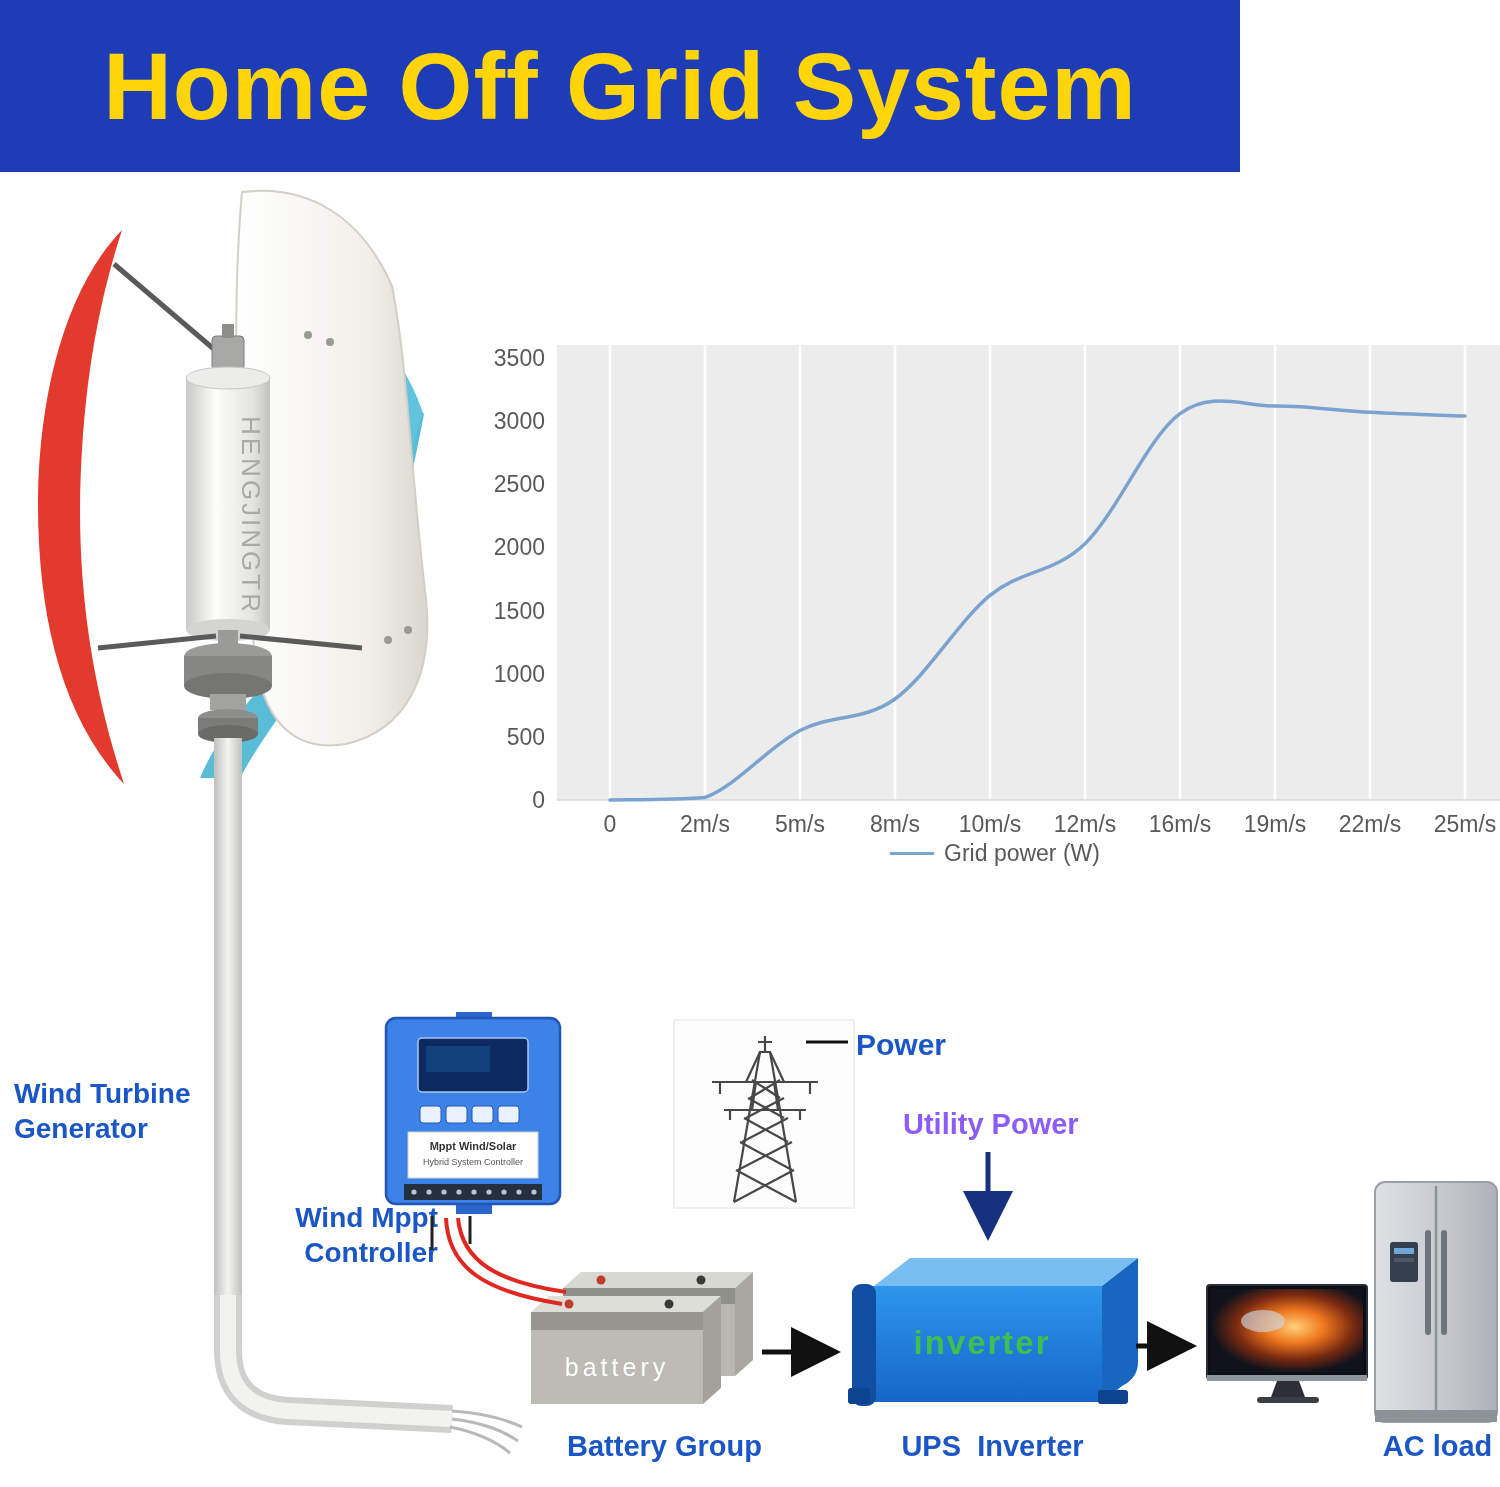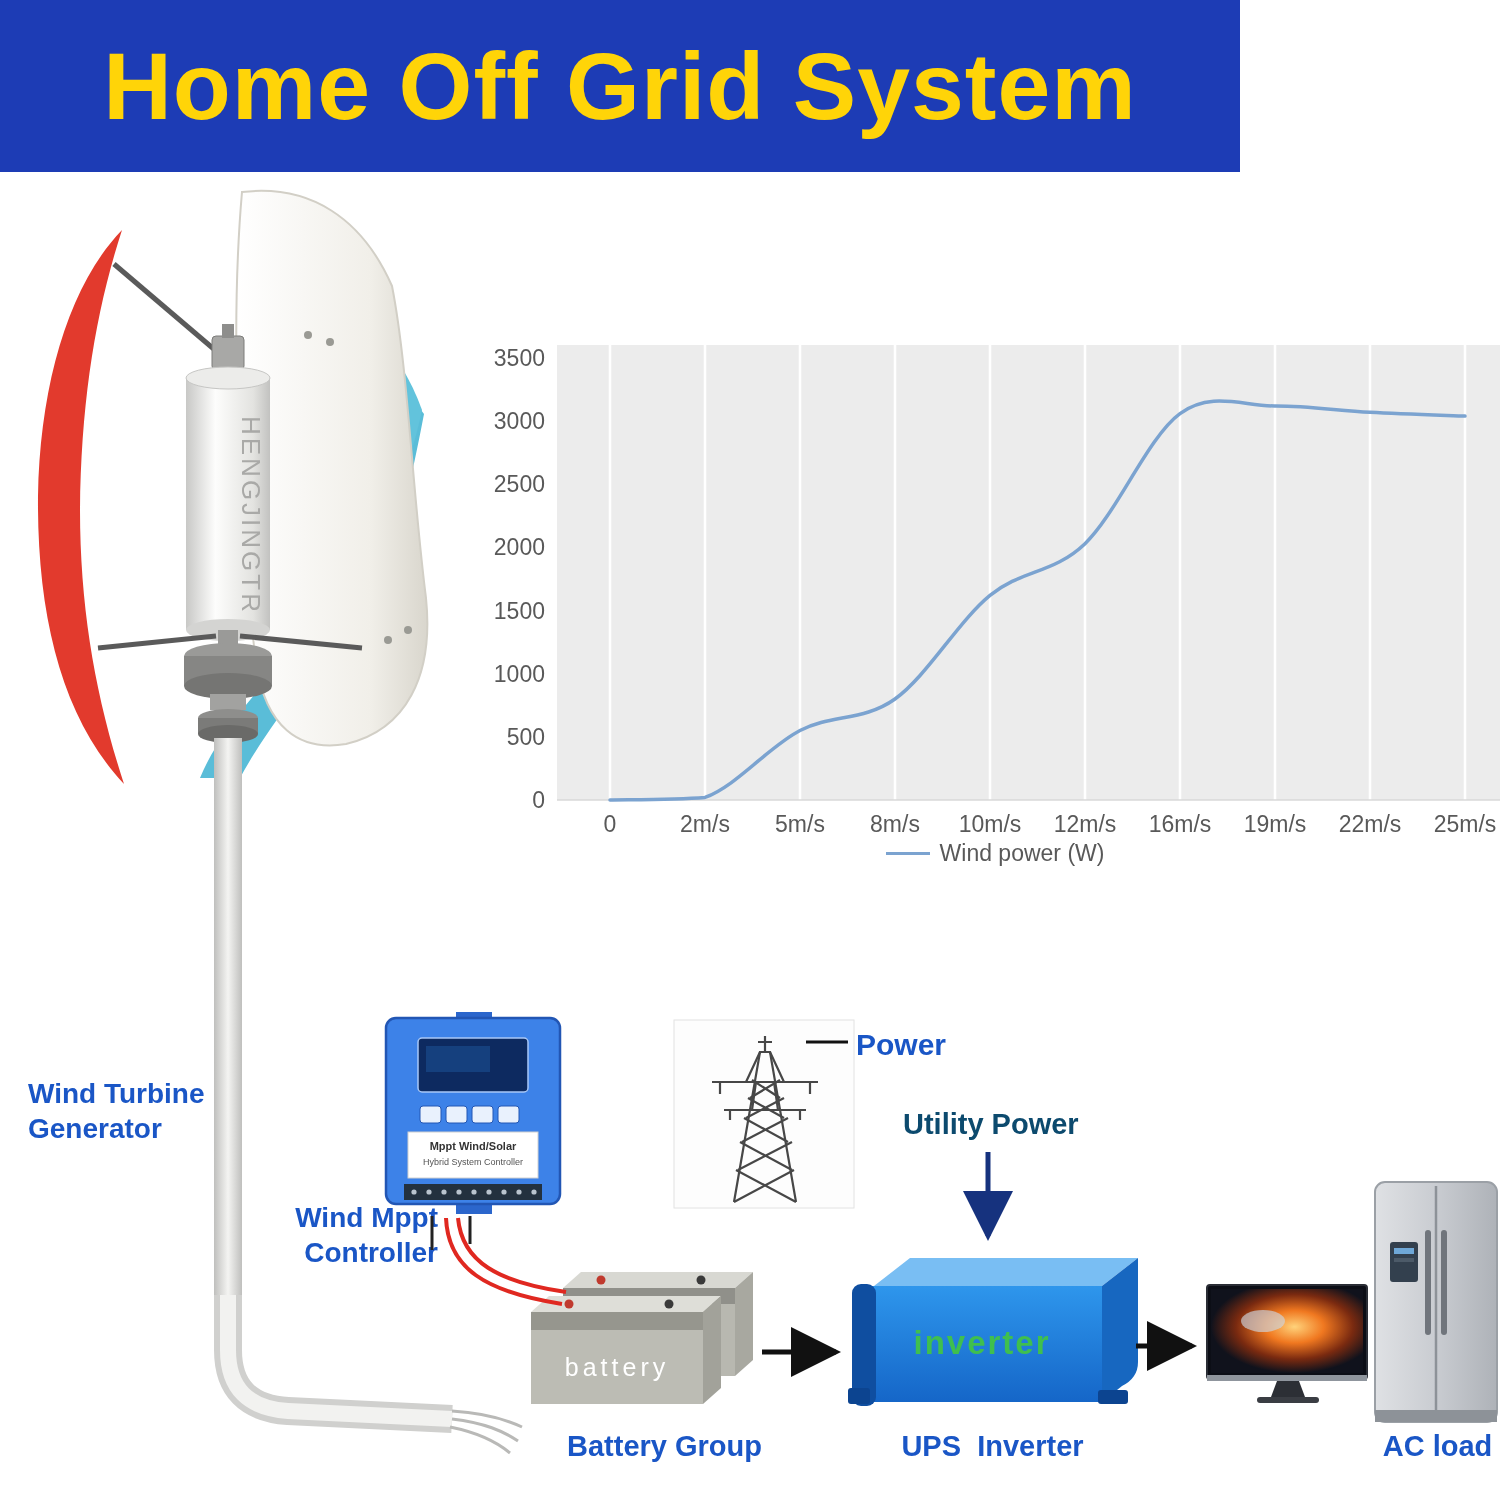--- a/index.html
+++ b/index.html
@@ -133,28 +133,28 @@
         <text x="55" y="496.7142857142857" text-anchor="end" font-size="23" fill="#595959">1000</text>
         <text x="55" y="433.57142857142856" text-anchor="end" font-size="23" fill="#595959">1500</text>
         <text x="55" y="370.42857142857144" text-anchor="end" font-size="23" fill="#595959">2000</text>
         <text x="55" y="307.2857142857143" text-anchor="end" font-size="23" fill="#595959">2500</text>
         <text x="55" y="244.14285714285717" text-anchor="end" font-size="23" fill="#595959">3000</text>
         <text x="55" y="181" text-anchor="end" font-size="23" fill="#595959">3500</text>
         <path d="M120,615C135.83333333333334,614.5790476190476 183.33333333333334,615 215,612.4742857142858C246.66666666666666,600.8980952380953 278.3333333333333,561.96 310,545.5428571428572C341.6666666666667,529.1257142857144 373.3333333333333,536.4923809523809 405,513.9714285714285C436.6666666666667,491.45047619047614 468.3333333333333,436.30571428571426 500,410.41714285714284C531.6666666666666,384.5285714285714 563.3333333333334,388.9485714285714 595,358.64C626.6666666666666,328.33142857142855 658.3333333333334,251.50761904761907 690,228.5657142857143C721.6666666666666,205.62380952380954 753.3333333333334,221.19904761904763 785,220.98857142857145C816.6666666666666,220.77809523809526 848.3333333333334,225.61904761904762 880,227.30285714285714C911.6666666666666,228.98666666666665 959.1666666666666,230.46 975,231.0914285714286" fill="none" stroke="#7ba3d0" stroke-width="3.5" stroke-linecap="round" stroke-linejoin="round"></path>
       </svg>
     <div class="legend">
       <span class="swatch" style="background: rgb(123, 163, 208);"></span>
-      <span>Wind power (W)</span>
+      <span>Grid power (W)</span>
     </div>
   </div>
 
-  <div class="abs dlabel" style="left: 14px; top: 1076px; width: 200px; font-size: 28px; color: rgb(26, 86, 198); margin-left: 14px;">Wind Turbine Generator</div>
+  <div class="abs dlabel" style="left: 14px; top: 1076px; width: 200px; font-size: 28px; color: rgb(26, 86, 198);">Wind Turbine Generator</div>
   <div class="abs dlabel" style="left: 268px; top: 1200px; width: 170px; font-size: 28px; color: rgb(26, 86, 198); text-align: right;">Wind Mppt Controller</div>
   <div class="abs dlabel" style="left: 856px; top: 1026px; font-size: 30px; color: rgb(26, 86, 198);">Power</div>
-  <div class="abs dlabel" style="left: 903px; top: 1106px; color: #0c4a6e;">Utility Power</div>
+  <div class="abs dlabel" style="left: 903px; top: 1106px; color: #8b5cf6;">Utility Power</div>
   <div class="abs dlabel" style="left: 552px; top: 1428px; width: 225px; text-align: center; color: rgb(26, 86, 198);">Battery Group</div>
   <div class="abs dlabel" style="left: 880px; top: 1428px; width: 225px; text-align: center; white-space: pre; color: rgb(26, 86, 198);">UPS  Inverter</div>
   <div class="abs dlabel" style="left: 1375px; top: 1428px; width: 125px; text-align: center; color: rgb(26, 86, 198);">AC load</div>
 
   <svg class="abs" style="left:378px;top:1012px" width="190" height="205" viewBox="0 0 190 205">
     <rect x="78" y="0" width="36" height="8" fill="#2b66cc"></rect>
     <rect x="78" y="192" width="36" height="10" fill="#2b66cc"></rect>
     <rect x="8" y="6" width="174" height="186" rx="10" fill="#3d82e8" stroke="#2256b4" stroke-width="2.5"></rect>
     <rect x="40" y="26" width="110" height="54" rx="4" fill="#0d2a60" stroke="#a8c8f8" stroke-width="1.5"></rect>
     <rect x="48" y="34" width="64" height="26" fill="#15407e"></rect>

